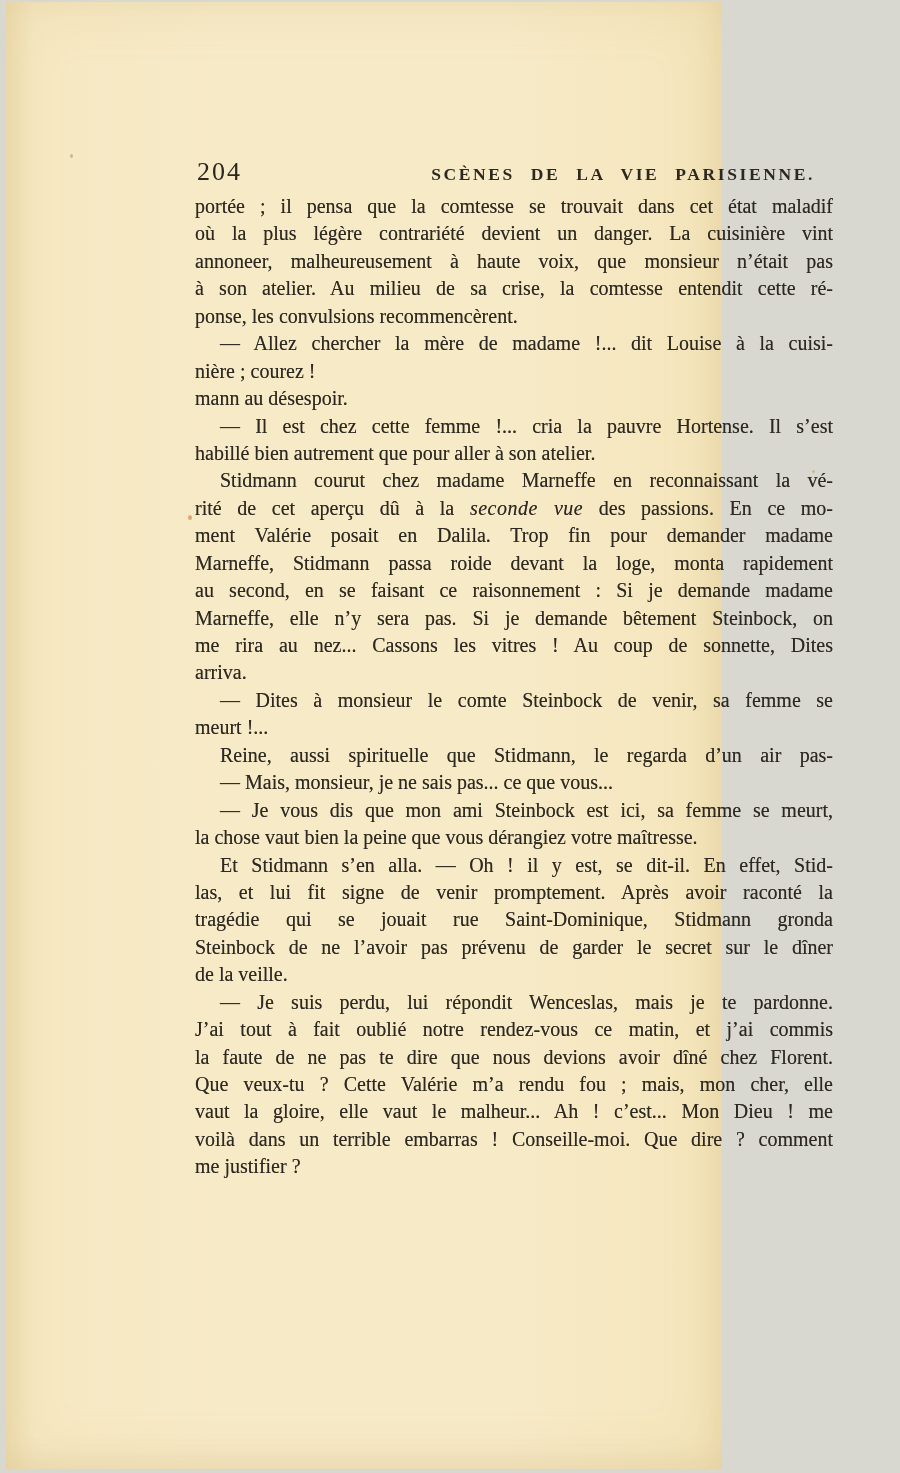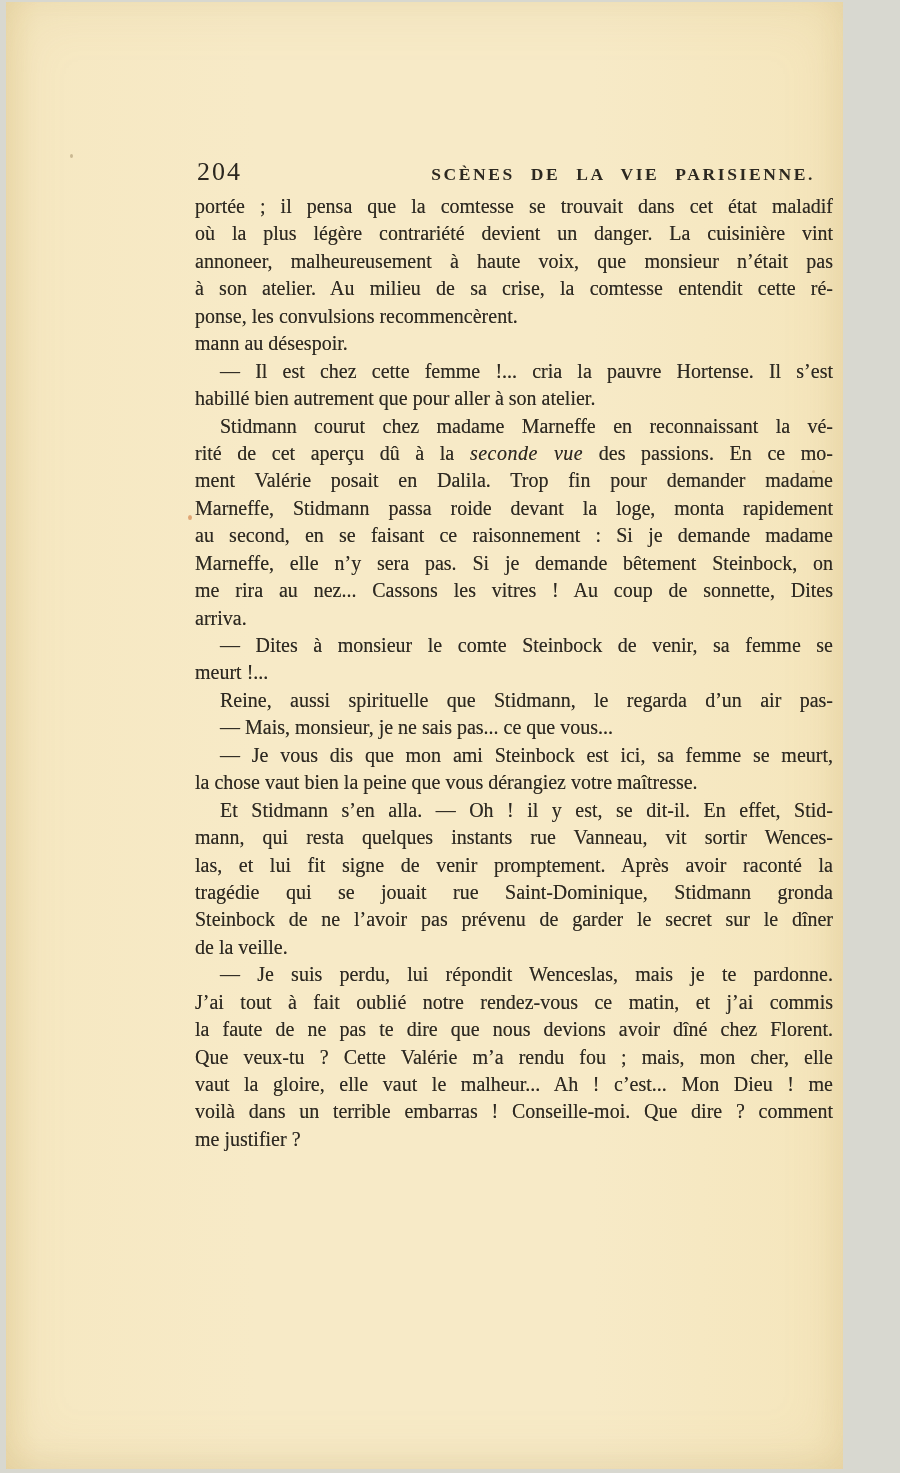--- a/index.html
+++ b/index.html
@@ -8,21 +8,21 @@
     width: 900px;
     height: 1473px;
     background: #d8d8d0;
     overflow: hidden;
     font-family: "Liberation Serif", serif;
   }
   .scan-page {
     position: absolute;
     left: 6px;
     top: 2px;
-    width: 837px;
+    width: 716px;
     height: 1467px;
     background:
       linear-gradient(to right,
         #f2e2b6 0%, #f6e8c2 4%, #f7eac7 30%, #f7eac7 70%, #f5e6bd 96%, #f3e3b8 100%);
     box-shadow:
       inset 0 0 60px rgba(190,160,95,0.18),
       inset 0 -8px 25px rgba(190,160,95,0.12);
   }
   .page-header {
     position: absolute;
@@ -97,20 +97,24 @@
 
   <div class="text-block" id="text-block">
       <div class="paragraph">
         <div class="line">portée ; il pensa que la comtesse se trouvait dans cet état maladif</div>
         <div class="line">où la plus légère contrariété devient un danger. La cuisinière vint</div>
         <div class="line">annoneer, malheureusement à haute voix, que monsieur n’était pas</div>
         <div class="line">à son atelier. Au milieu de sa crise, la comtesse entendit cette ré-</div>
         <div class="line last">ponse, les convulsions recommencèrent.</div>
       </div>
       <div class="paragraph">
+        <div class="line indent">— Allez chercher la mère de madame !... dit Louise à la cuisi-</div>
+        <div class="line last">nière ; courez !</div>
+      </div>
+      <div class="paragraph">
         <div class="line last">mann au désespoir.</div>
       </div>
       <div class="paragraph">
         <div class="line indent">— Il est chez cette femme !... cria la pauvre Hortense. Il s’est</div>
         <div class="line last">habillé bien autrement que pour aller à son atelier.</div>
       </div>
       <div class="paragraph">
         <div class="line indent">Stidmann courut chez madame Marneffe en reconnaissant la vé-</div>
         <div class="line">rité de cet aperçu dû à la <i>seconde vue</i> des passions. En ce mo-</div>
         <div class="line">ment Valérie posait en Dalila. Trop fin pour demander madame</div>
@@ -129,21 +133,20 @@
       </div>
       <div class="paragraph">
         <div class="line last indent">— Mais, monsieur, je ne sais pas... ce que vous...</div>
       </div>
       <div class="paragraph">
         <div class="line indent">— Je vous dis que mon ami Steinbock est ici, sa femme se meurt,</div>
         <div class="line last">la chose vaut bien la peine que vous dérangiez votre maîtresse.</div>
       </div>
       <div class="paragraph">
         <div class="line indent">Et Stidmann s’en alla. — Oh ! il y est, se dit-il. En effet, Stid-</div>
-        <div class="line">mann, qui resta quelques instants rue Vanneau, vit sortir Wences-</div>
         <div class="line">las, et lui fit signe de venir promptement. Après avoir raconté la</div>
         <div class="line">tragédie qui se jouait rue Saint-Dominique, Stidmann gronda</div>
         <div class="line">Steinbock de ne l’avoir pas prévenu de garder le secret sur le dîner</div>
         <div class="line last">de la veille.</div>
       </div>
       <div class="paragraph">
         <div class="line indent">— Je suis perdu, lui répondit Wenceslas, mais je te pardonne.</div>
         <div class="line">J’ai tout à fait oublié notre rendez-vous ce matin, et j’ai commis</div>
         <div class="line">la faute de ne pas te dire que nous devions avoir dîné chez Florent.</div>
         <div class="line">Que veux-tu ? Cette Valérie m’a rendu fou ; mais, mon cher, elle</div>

